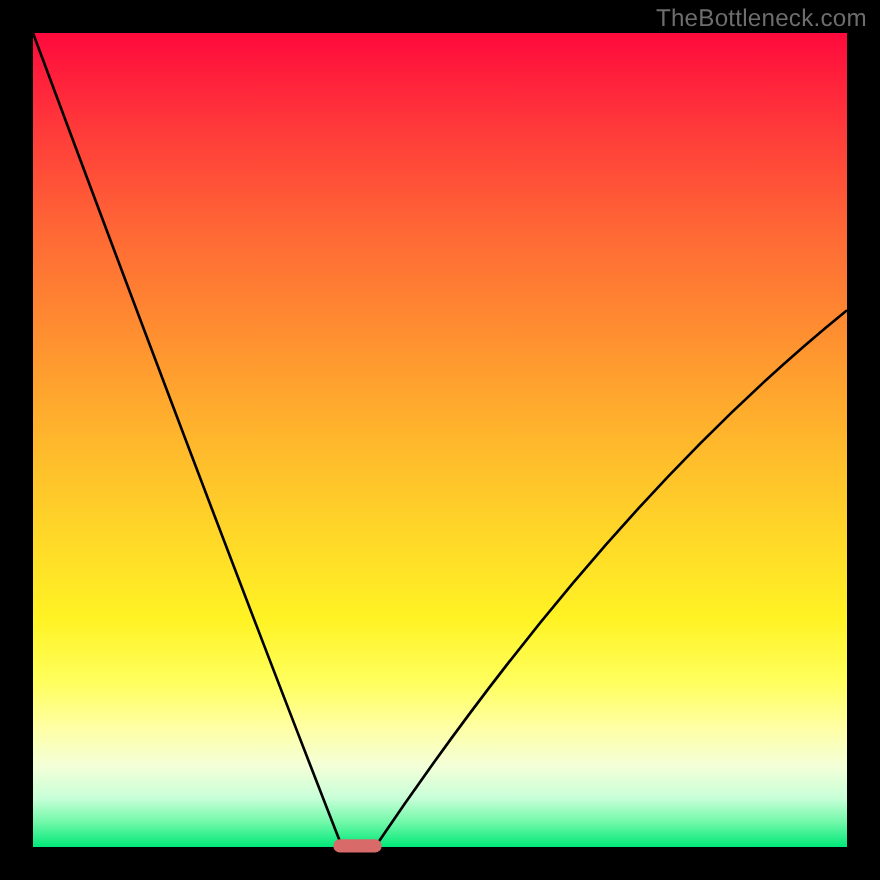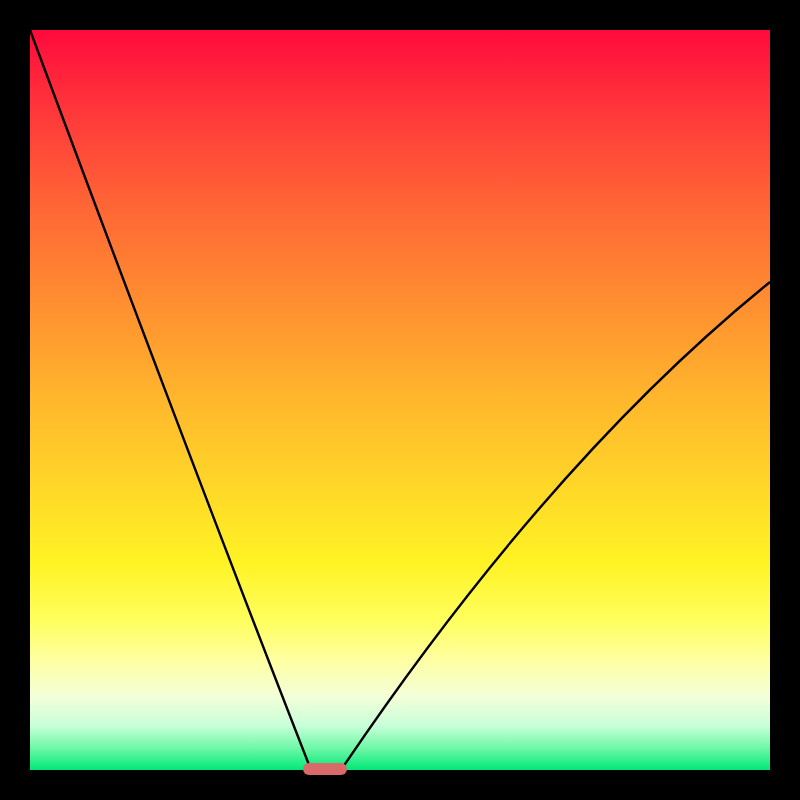--- a/index.html
+++ b/index.html
@@ -67,13 +67,14 @@
 <div class="frame">
   <div class="plot">
     <svg class="curve" viewBox="0 0 740 740" preserveAspectRatio="none">
       <path d="M 0 0
                Q 160 430 281 740" fill="none" stroke="#000" stroke-width="2.4"></path>
       <path d="M 311 740
                Q 520 430 740 252" fill="none" stroke="#000" stroke-width="2.4"></path>
     </svg>
     <div class="marker" style="left:273px; width:44px; bottom:-5px;"></div>
   </div>
+  <div class="watermark">TheBottleneck.com</div>
 </div>
 
 </body></html>

